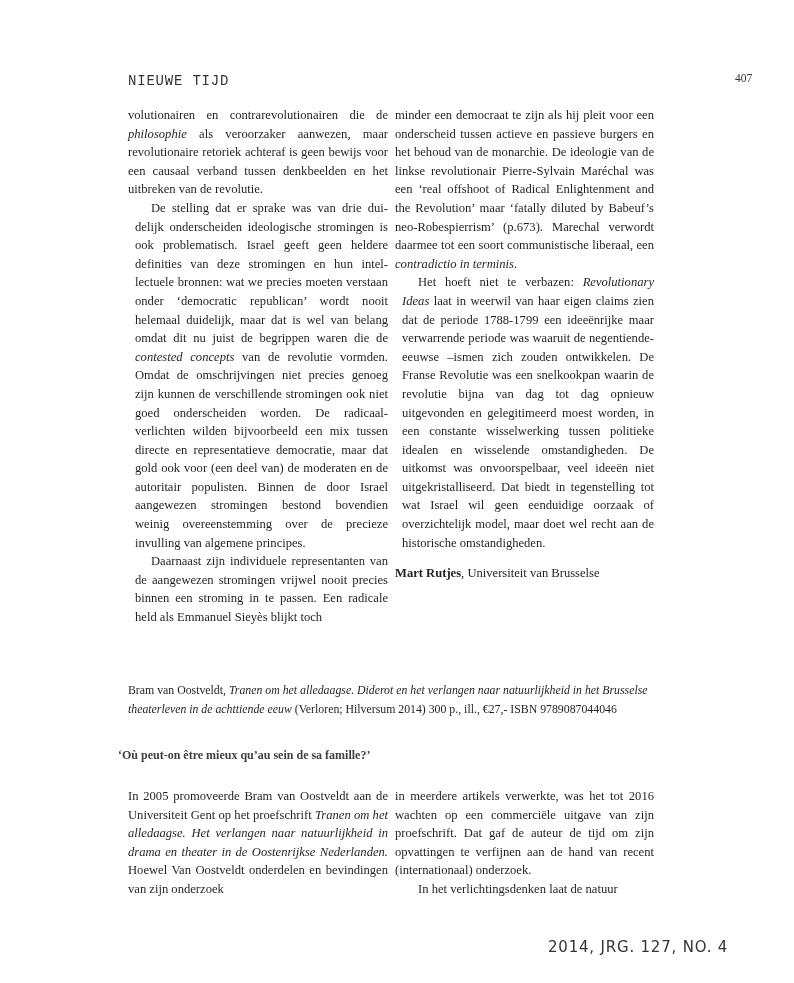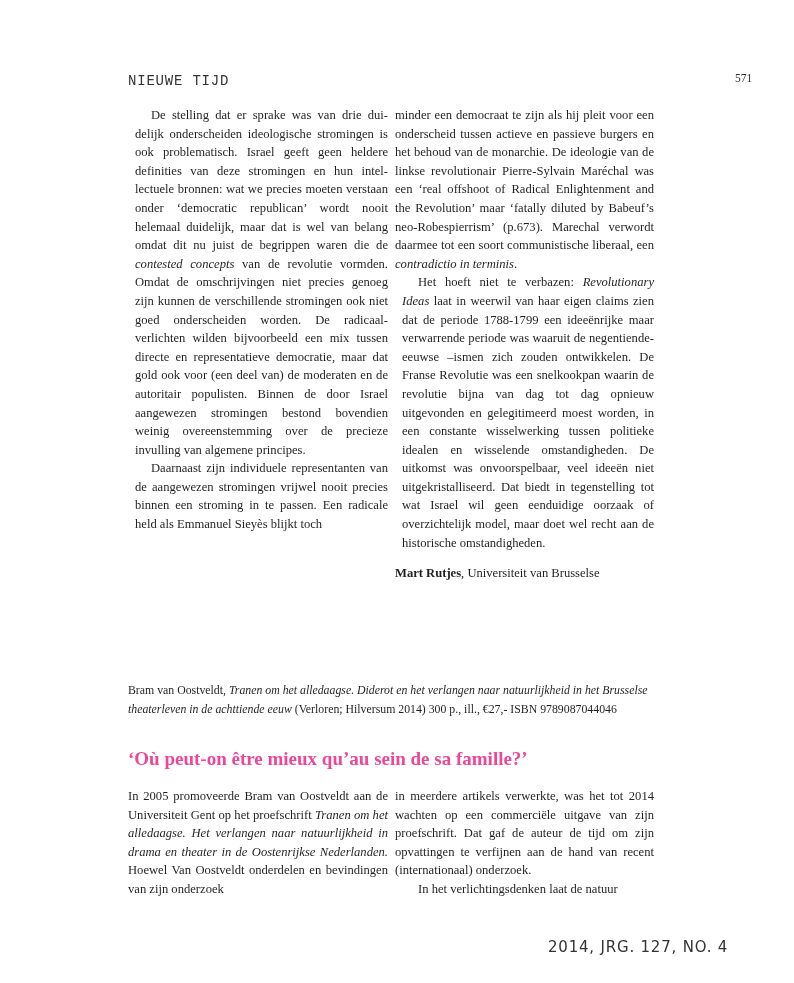--- a/index.html
+++ b/index.html
@@ -23,52 +23,53 @@
     .col-right { left: 395px; top: 106px; width: 259px; }
     .col-left2 { left: 128px; top: 787px; }
     .col-right2 { left: 395px; top: 787px; width: 259px; }
     .signature { margin-top: 12px !important; text-align: left; }
     .signature b { font-weight: bold; }
     .biblio {
       position: absolute; left: 128px; top: 681px; width: 540px;
       font-family: "Liberation Serif", serif; font-size: 11.8px; line-height: 18.6px; color: #231f20;
     }
     .review-title {
-      position: absolute; left: 128px; top: 748px;
-      font-family: "Liberation Serif", serif; font-weight: bold; font-size: 19px; color: #ec4899;
+      position: absolute; left: 118px; top: 748px;
+      font-family: "Liberation Serif", serif; font-weight: bold; font-size: 12px; color: #404040;
     }
     .footer {
       position: absolute; left: 548px; top: 938px;
       font-family: "DejaVu Sans", sans-serif; font-size: 15px; letter-spacing: 0.8px; color: #333;
     }
     i { font-style: italic; }
   </style>
 </head>
 <body>
 
 <div class="running-head">NIEUWE TIJD</div>
-<div class="page-number">571</div>
+<div class="page-number">407</div>
 
 <div class="col col-left">
+  <p>volutionairen en contrarevolutionairen die de <i>philosophie</i> als veroorzaker aanwezen, maar revolutionaire retoriek achteraf is geen bewijs voor een causaal verband tussen denkbeelden en het uitbreken van de revolutie.</p>
   <p class="indent">De stelling dat er sprake was van drie dui­delijk onderscheiden ideologische stromingen is ook problematisch. Israel geeft geen heldere definities van deze stromingen en hun intel­lectuele bronnen: wat we precies moeten ver­staan onder ‘democratic republican’ wordt nooit helemaal duidelijk, maar dat is wel van belang omdat dit nu juist de begrippen waren die de <i>contested concepts</i> van de revolutie vormden. Omdat de omschrijvingen niet pre­cies genoeg zijn kunnen de verschillende stro­mingen ook niet goed onderscheiden worden. De radicaal-verlichten wilden bijvoorbeeld een mix tussen directe en representatieve de­mocratie, maar dat gold ook voor (een deel van) de moderaten en de autoritair populis­ten. Binnen de door Israel aangewezen stro­mingen bestond bovendien weinig overeen­stemming over de precieze invulling van alge­mene principes.</p>
   <p class="indent">Daarnaast zijn individuele representanten van de aangewezen stromingen vrijwel nooit precies binnen een stroming in te passen. Een radicale held als Emmanuel Sieyès blijkt toch</p>
 </div>
 
 <div class="col col-right">
   <p>minder een democraat te zijn als hij pleit voor een onderscheid tussen actieve en passieve burgers en het behoud van de monarchie. De ideologie van de linkse revolutionair Pierre-Sylvain Maréchal was een ‘real offshoot of Ra­dical Enlightenment and the Revolution’ maar ‘fatally diluted by Babeuf’s neo-Robespierrism’ (p.673). Marechal verwordt daarmee tot een soort communistische liberaal, een <i>contradic­tio in terminis</i>.</p>
   <p class="indent">Het hoeft niet te verbazen: <i>Revolutionary Ideas</i> laat in weerwil van haar eigen claims zien dat de periode 1788-1799 een ideeënrijke maar verwarrende periode was waaruit de ne­gentiende-eeuwse –ismen zich zouden ont­wikkelen. De Franse Revolutie was een snel­kookpan waarin de revolutie bijna van dag tot dag opnieuw uitgevonden en gelegitimeerd moest worden, in een constante wisselwer­king tussen politieke idealen en wisselende omstandigheden. De uitkomst was onvoor­spelbaar, veel ideeën niet uitgekristalliseerd. Dat biedt in tegenstelling tot wat Israel wil geen eenduidige oorzaak of overzichtelijk mo­del, maar doet wel recht aan de historische omstandigheden.</p>
   <p class="signature"><b>Mart Rutjes</b><span>, Universiteit van Brusselse</span></p>
 </div>
 
 <div class="biblio">Bram van Oostveldt, <i>Tranen om het alledaagse. Diderot en het verlangen naar natuurlijkheid in het Brusselse theaterleven in de achttiende eeuw</i> (Verloren; Hilversum 2014) 300 p., ill., €27,- ISBN 9789087044046</div>
 
 <div class="review-title">‘Où peut-on être mieux qu’au sein de sa famille?’</div>
 
 <div class="col col-left2">
   <p>In 2005 promoveerde Bram van Oostveldt aan de Universiteit Gent op het proefschrift <i>Tra­nen om het alledaagse. Het verlangen naar na­tuurlijkheid in drama en theater in de Oosten­rijkse Nederlanden.</i> Hoewel Van Oostveldt on­derdelen en bevindingen van zijn onderzoek</p>
 </div>
 
 <div class="col col-right2">
-  <p>in meerdere artikels verwerkte, was het tot 2014 wachten op een commerciële uitgave van zijn proefschrift. Dat gaf de auteur de tijd om zijn opvattingen te verfijnen aan de hand van recent (internationaal) onderzoek.</p>
+  <p>in meerdere artikels verwerkte, was het tot 2016 wachten op een commerciële uitgave van zijn proefschrift. Dat gaf de auteur de tijd om zijn opvattingen te verfijnen aan de hand van recent (internationaal) onderzoek.</p>
   <p class="indent">In het verlichtingsdenken laat de natuur</p>
 </div>
 
 <div class="footer">2014, JRG. 127, NO. 4</div>
 
 </body></html>

